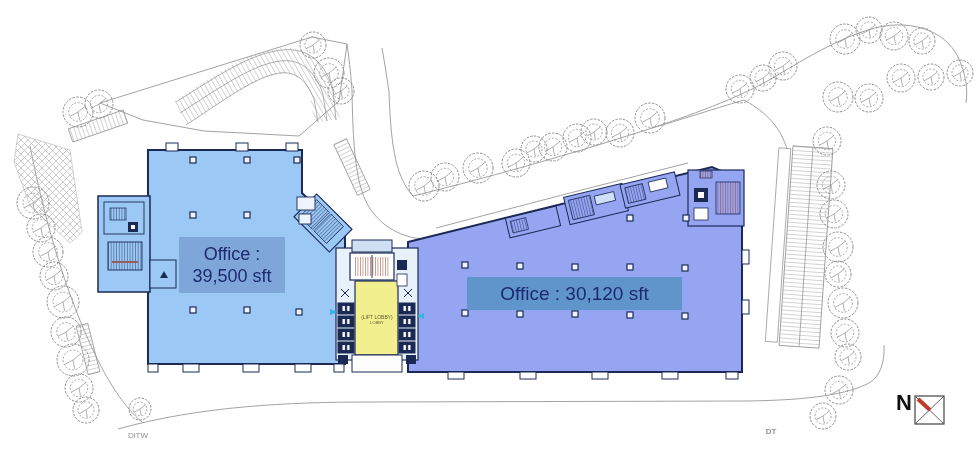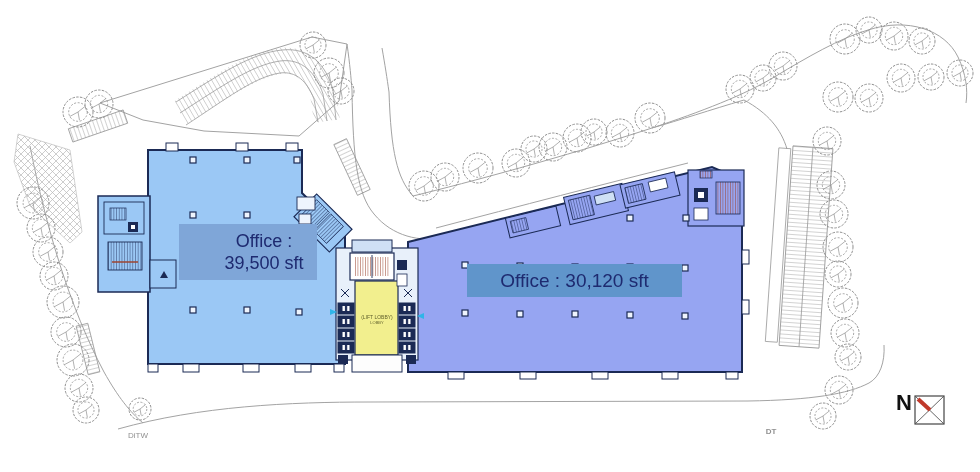--- a/index.html
+++ b/index.html
@@ -7,27 +7,26 @@
     position:relative;width:980px;height:472px;background:#ffffff;overflow:hidden;
     font-family:"Liberation Sans", sans-serif;
   }
   .stage svg{position:absolute;left:0;top:0;}
   .overlay{position:absolute;display:flex;align-items:center;justify-content:center;text-align:center;}
   .label-band{
     color:var(--label_text,#1e2a70);
     flex-direction:column;line-height:1.25;
   }
   .label-left{
-    left:179px;top:224px;width:106px;height:56px;
+    left:179px;top:237px;width:106px;height:56px;
     background:var(--label_band_left,#7fa6d8);
     font-size:18px;
-    padding-left:32px;
   }
   .label-right{
-    left:467px;top:264px;width:215px;height:33px;
+    left:467px;top:277px;width:215px;height:33px;
     background:var(--label_band_right,#6095cb);
     font-size:19px;
   }
   .lobby-label{
     left:347px;top:312px;width:60px;height:16px;flex-direction:column;
     color:#62622e;font-size:5px;line-height:1.1;letter-spacing:0;
   }
   .lobby-label .l2{font-size:4px;}
   .north-n{left:893px;top:390px;width:22px;height:26px;font-size:22px;font-weight:bold;color:#111;}
   .road-label{color:#909090;font-size:8px;}

